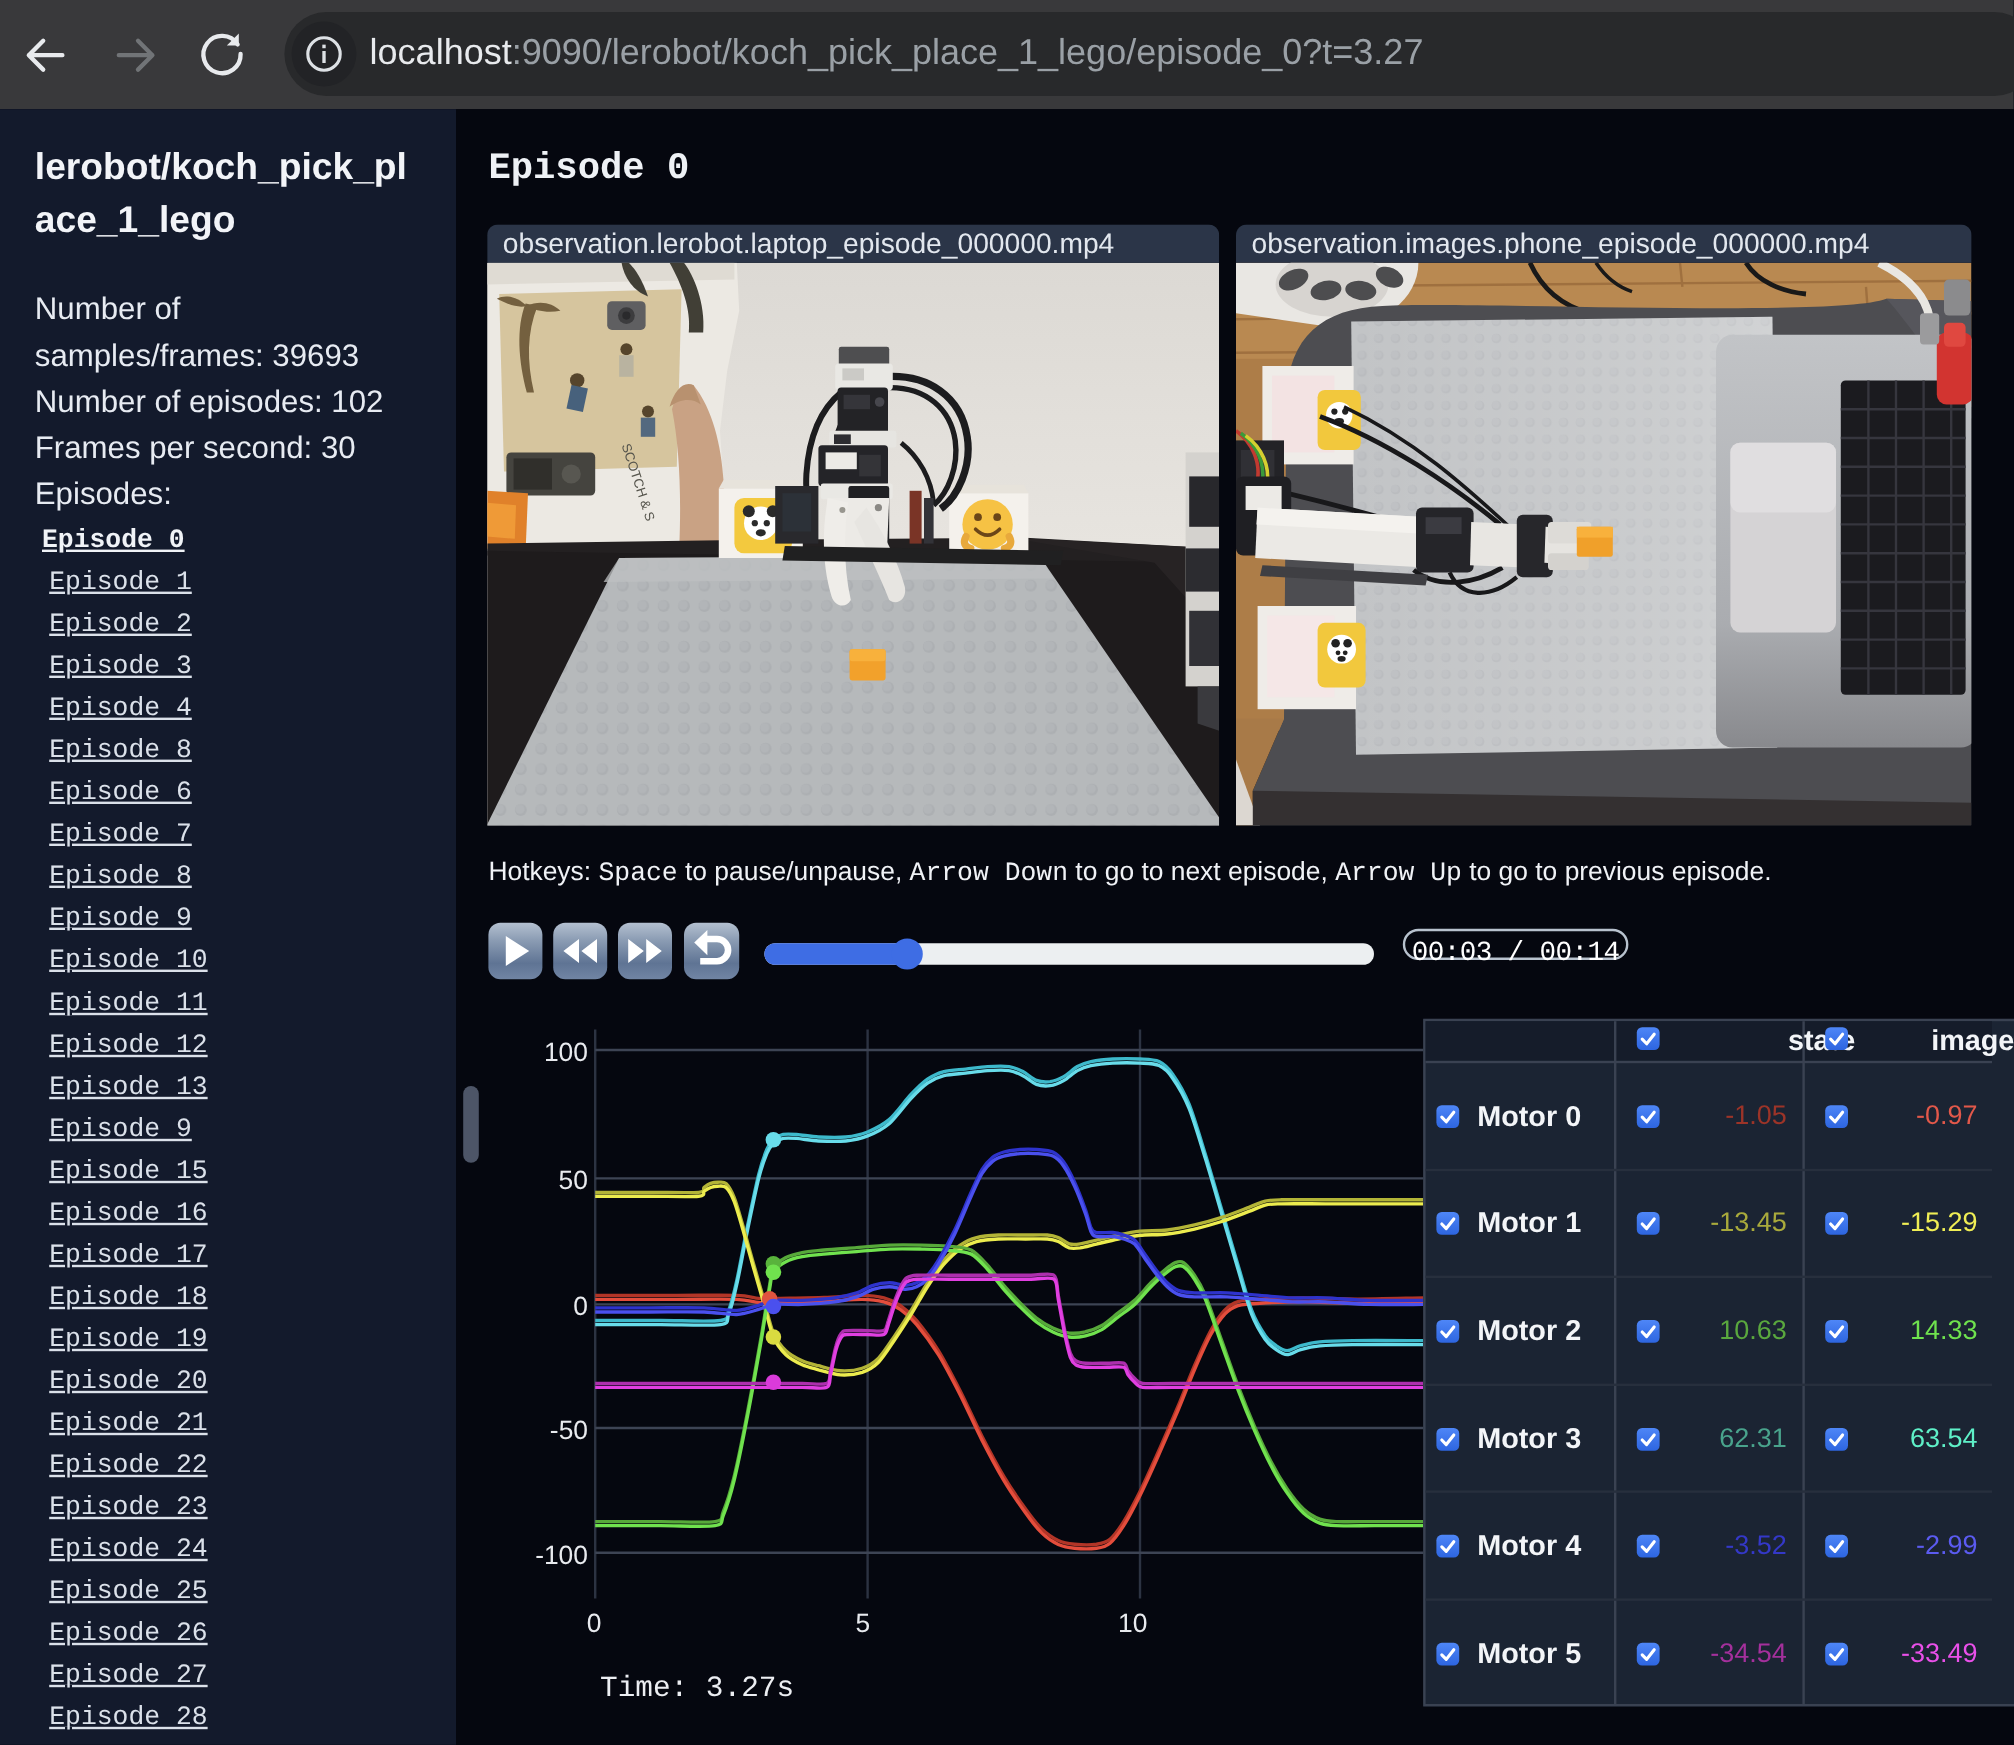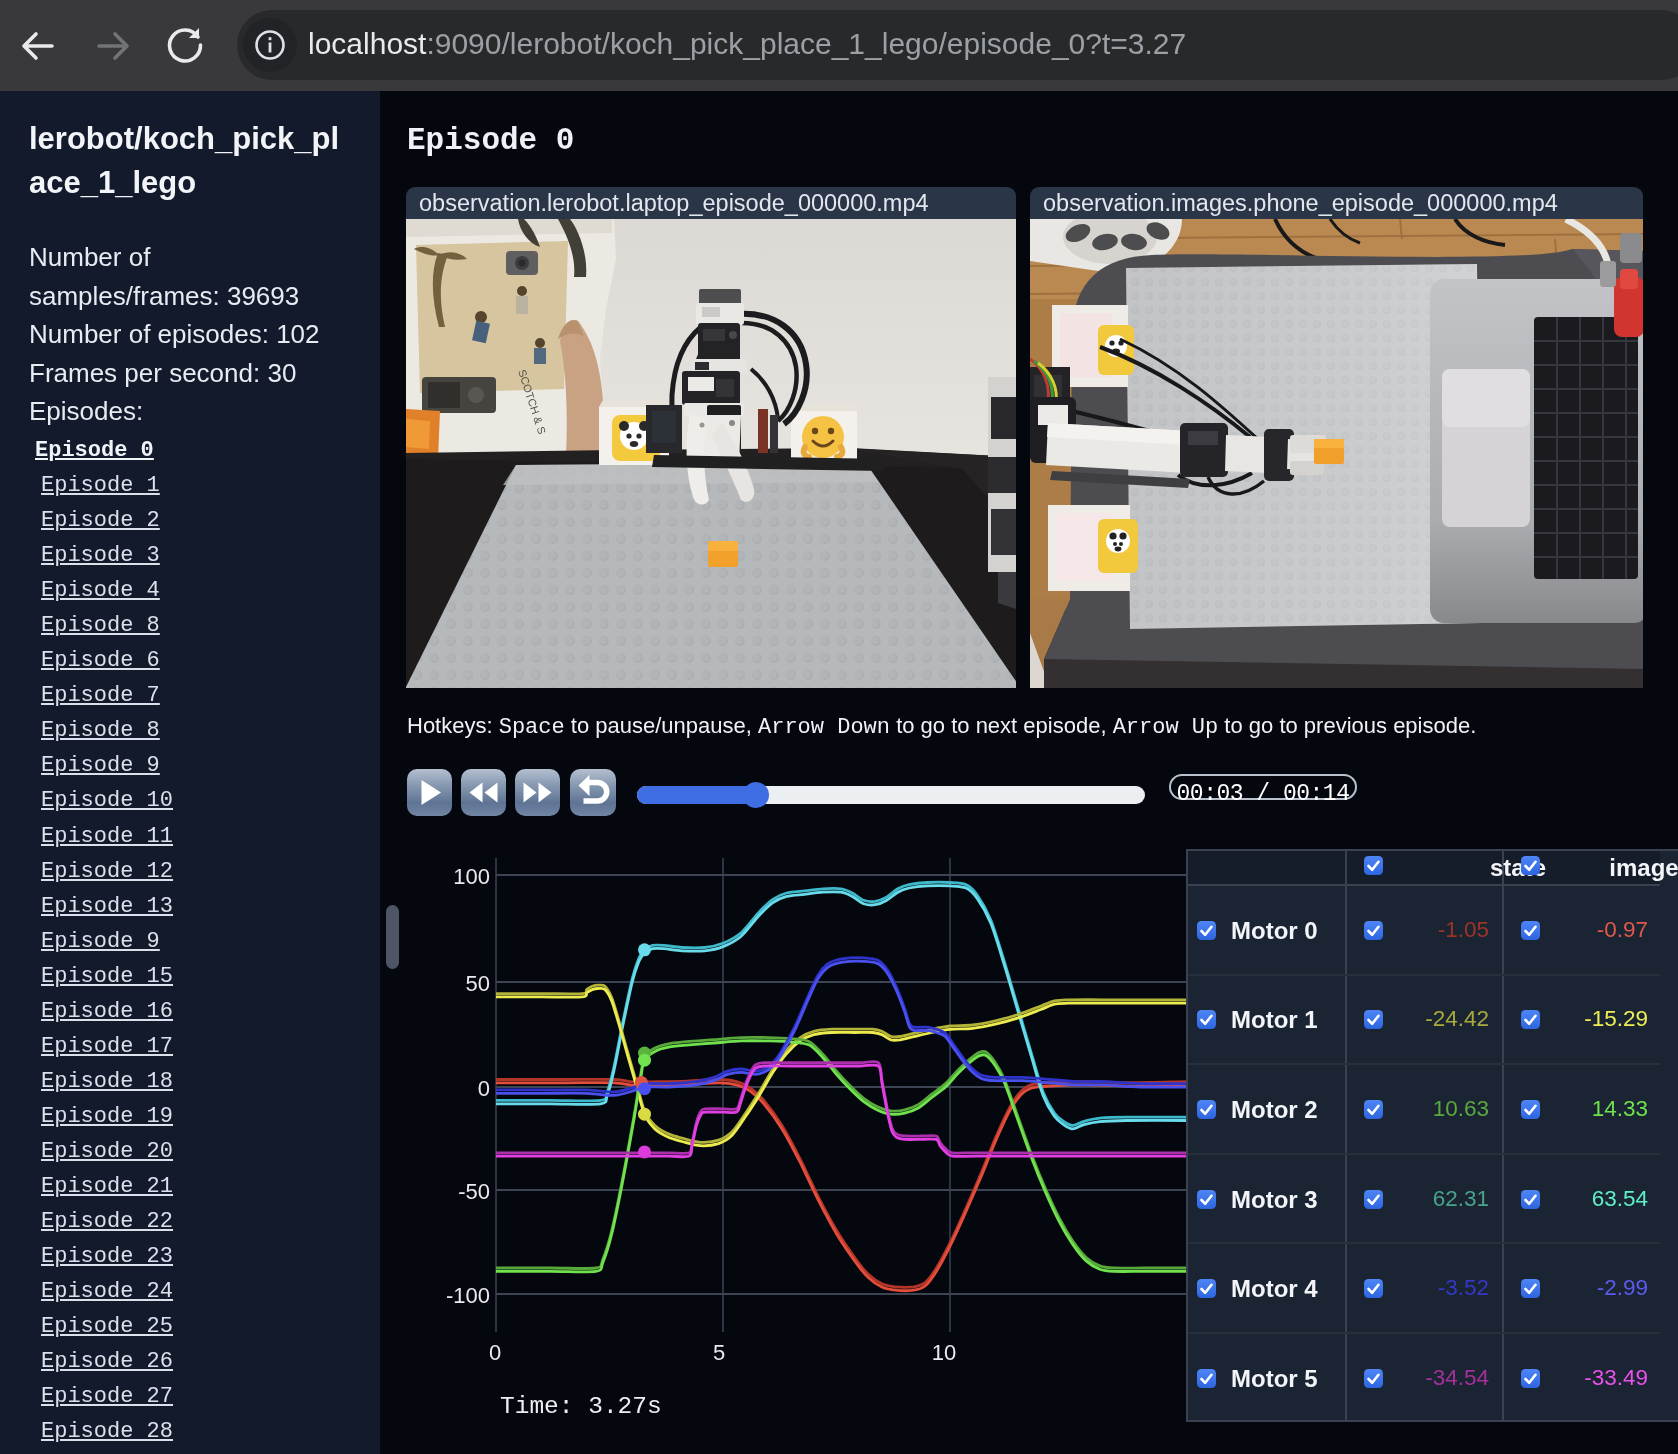--- a/index.html
+++ b/index.html
@@ -476,21 +476,21 @@
         <svg width="19" height="19">
           <path d="M4.5 10 L8.2 13.8 L14.5 5.8" stroke="#fff" stroke-width="2.6" fill="none" stroke-linecap="round" stroke-linejoin="round"></path>
         </svg>
       </div>
 <div class="tl" style="left:43px;top:155px">Motor 1</div>
 <div class="cb" style="left:176px;top:159px">
         <svg width="19" height="19">
           <path d="M4.5 10 L8.2 13.8 L14.5 5.8" stroke="#fff" stroke-width="2.6" fill="none" stroke-linecap="round" stroke-linejoin="round"></path>
         </svg>
       </div>
-<div class="tv" style="left:181px;top:155px;color:#a9aa3c">-24.42</div>
+<div class="tv" style="left:181px;top:155px;color:#a9aa3c">-13.45</div>
 <div class="cb" style="left:333px;top:159px">
         <svg width="19" height="19">
           <path d="M4.5 10 L8.2 13.8 L14.5 5.8" stroke="#fff" stroke-width="2.6" fill="none" stroke-linecap="round" stroke-linejoin="round"></path>
         </svg>
       </div>
 <div class="tv" style="left:340px;top:155px;color:#f0ee55">-15.29</div>
 <div class="hline" style="top:123px;background:#272f3d"></div>
 <div class="cb" style="left:9px;top:249px">
         <svg width="19" height="19">
           <path d="M4.5 10 L8.2 13.8 L14.5 5.8" stroke="#fff" stroke-width="2.6" fill="none" stroke-linecap="round" stroke-linejoin="round"></path>

